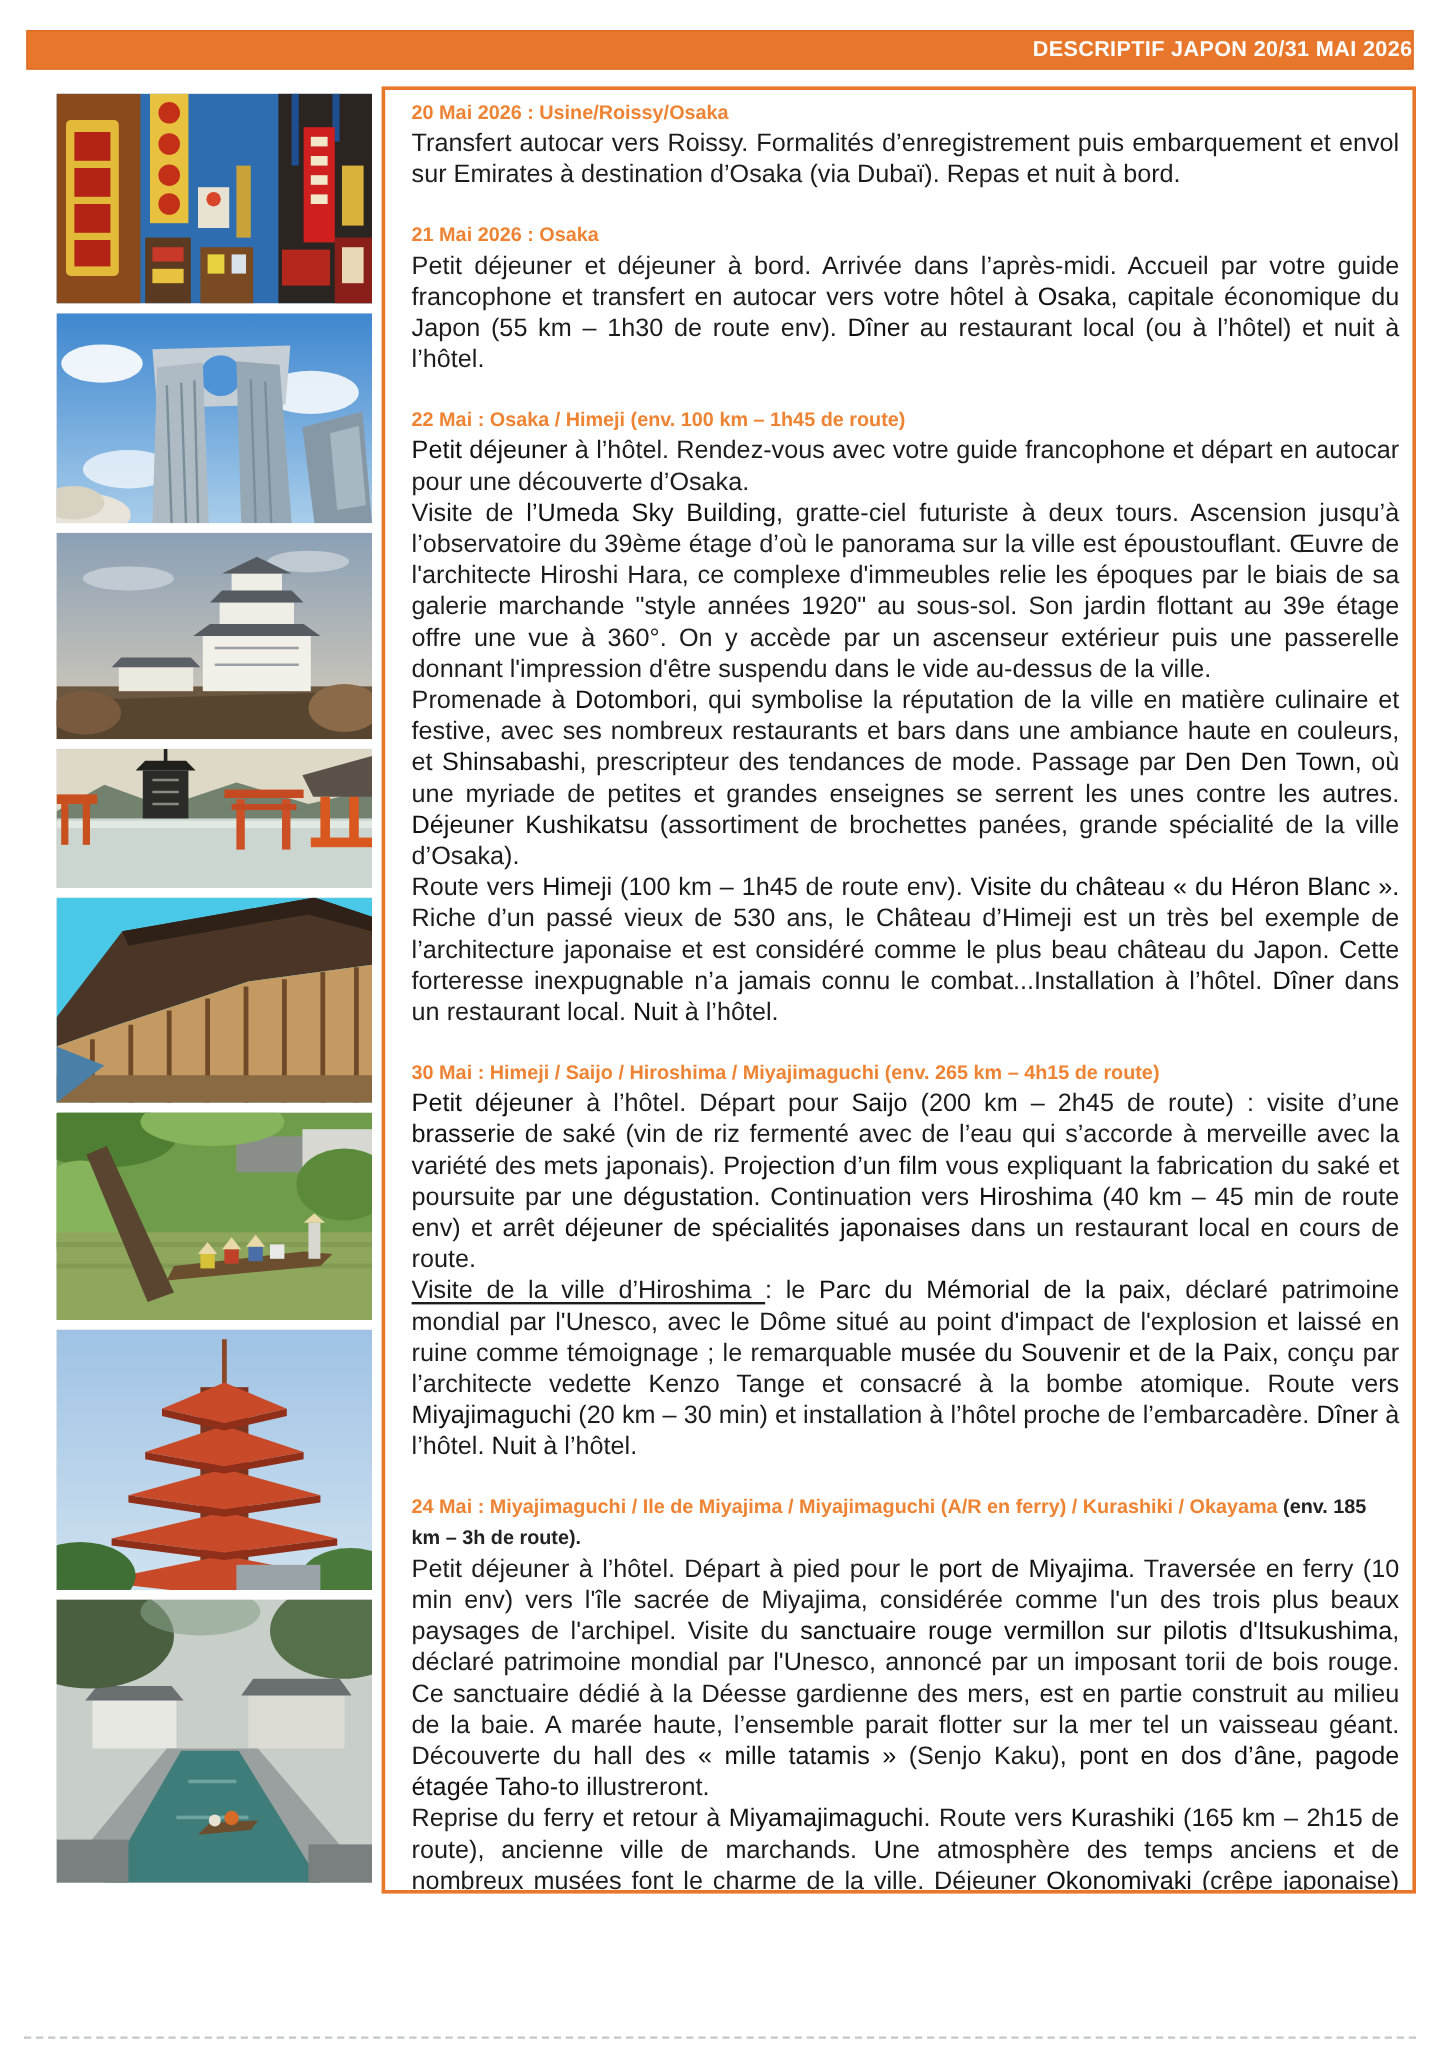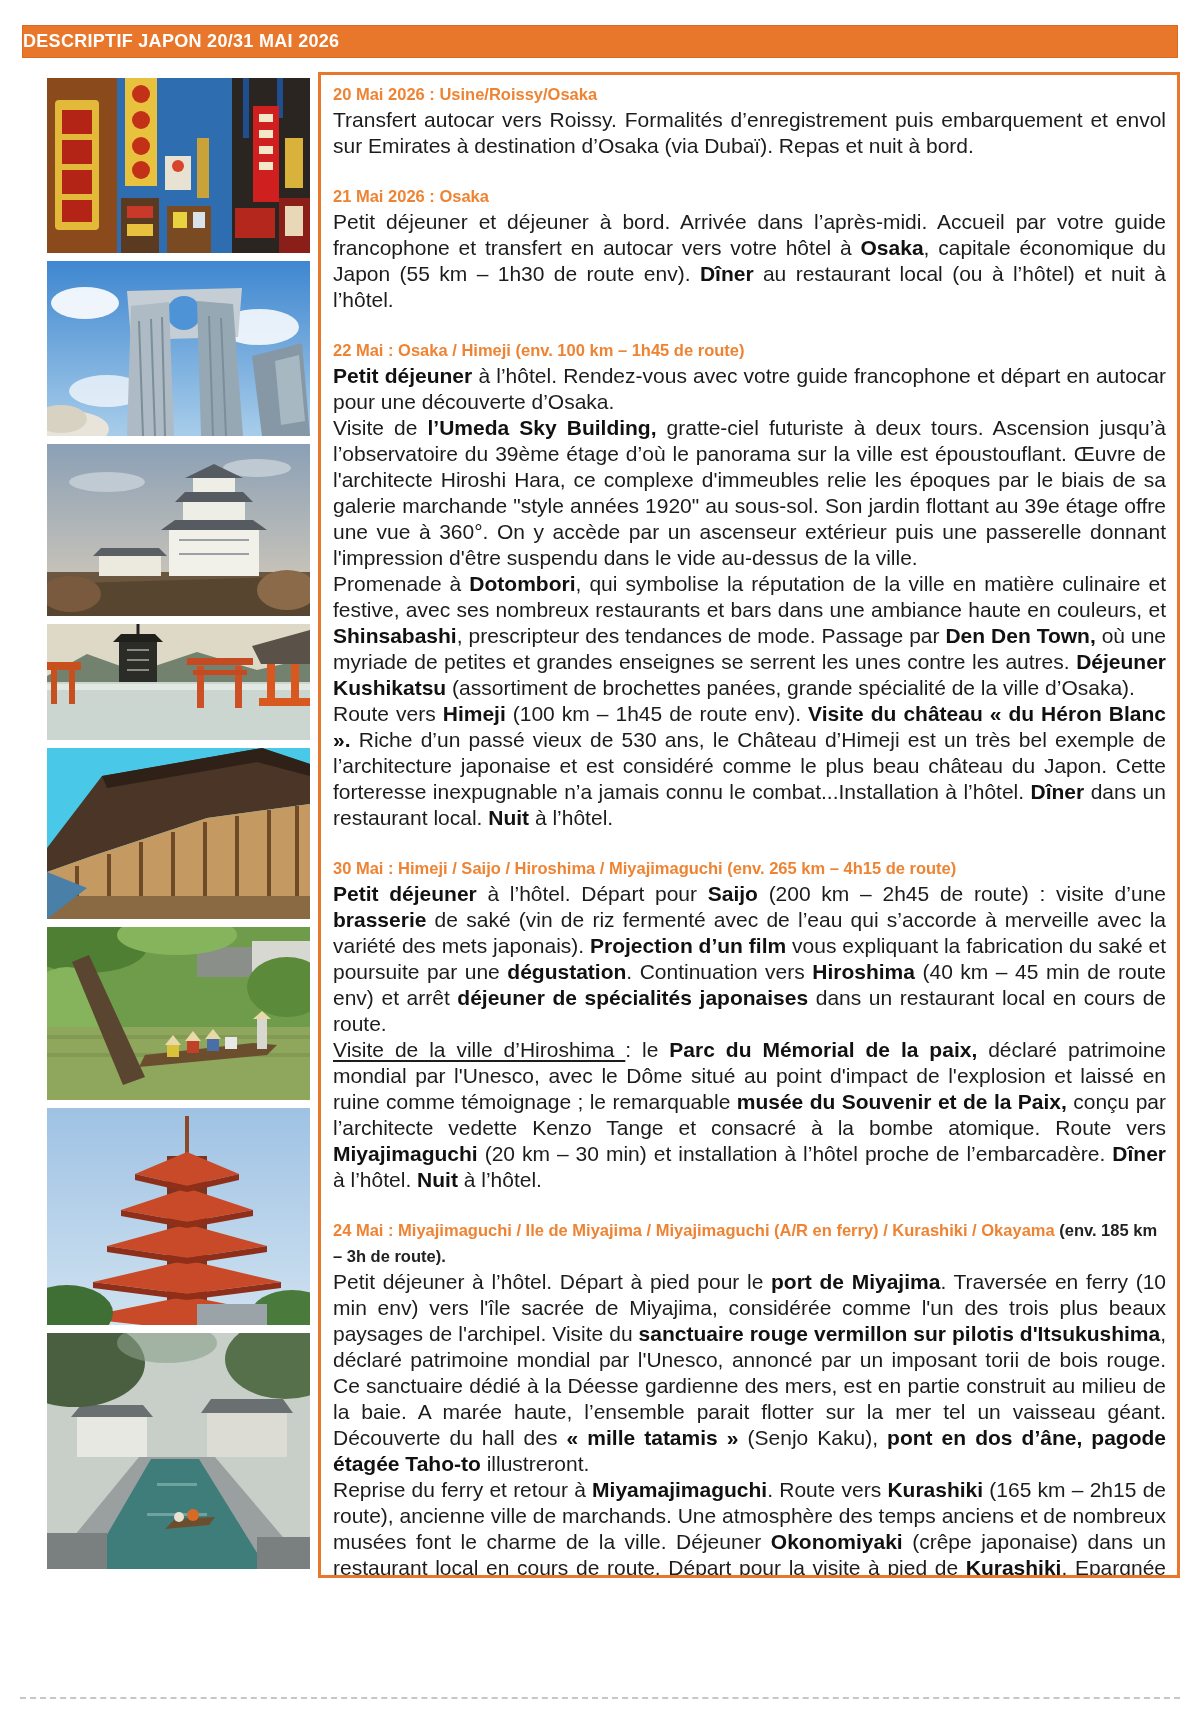--- a/index.html
+++ b/index.html
@@ -4,40 +4,40 @@
 <style>
   html,body{margin:0;padding:0;}
   body{
     width:1200px;height:1721px;background:#ffffff;position:relative;
     font-family:"Liberation Sans", sans-serif;color:#1c1c1c;
   }
   
   .header-bar{
     position:absolute;left:22px;top:25px;width:1156px;height:33px;
     background:#E8772B;border:1px solid #d96a1f;box-sizing:border-box;
-    display:flex;align-items:center;justify-content:flex-start;
+    display:flex;align-items:center;justify-content:flex-end;
   }
   .header-title{color:#ffffff;font-weight:bold;font-size:18px;letter-spacing:.3px;}
 
   
   .photo-col{position:absolute;left:47px;top:78px;width:263px;}
   .photo{width:263px;margin-bottom:8px;overflow:hidden;background:#ddd;}
   .photo svg{display:block;width:100%;height:100%;}
 
   
   .content-box{
     position:absolute;left:318px;top:72px;width:862px;height:1506px;
     border:3px solid #E8772B;background:#fff;box-sizing:border-box;
-    padding:6px 11px 0 12px;overflow:hidden;
+    padding:6px 11px 0 22px;overflow:hidden;
   }
   .day{margin:0 0 24px 0;}
   .day-heading{margin:0;font-size:16.5px;line-height:26px;font-weight:bold;color:#EE8433;}
   .day-heading .h-black{color:#222222;}
   .para{margin:0;font-size:21px;line-height:26px;text-align:justify;color:#1c1c1c;}
-  .para b{font-weight:bold;color:#111;}
+  .para b{font-weight:normal;color:#111;}
   .para u{text-underline-offset:3px;}
 
   
   .page-break{position:absolute;left:20px;top:1697px;width:1160px;border-top:2px dashed #c3c7ca;}
 </style>
 </head>
 <body>
 
 <div class="header-bar">
   <span class="header-title">DESCRIPTIF JAPON 20/31 MAI 2026</span>

